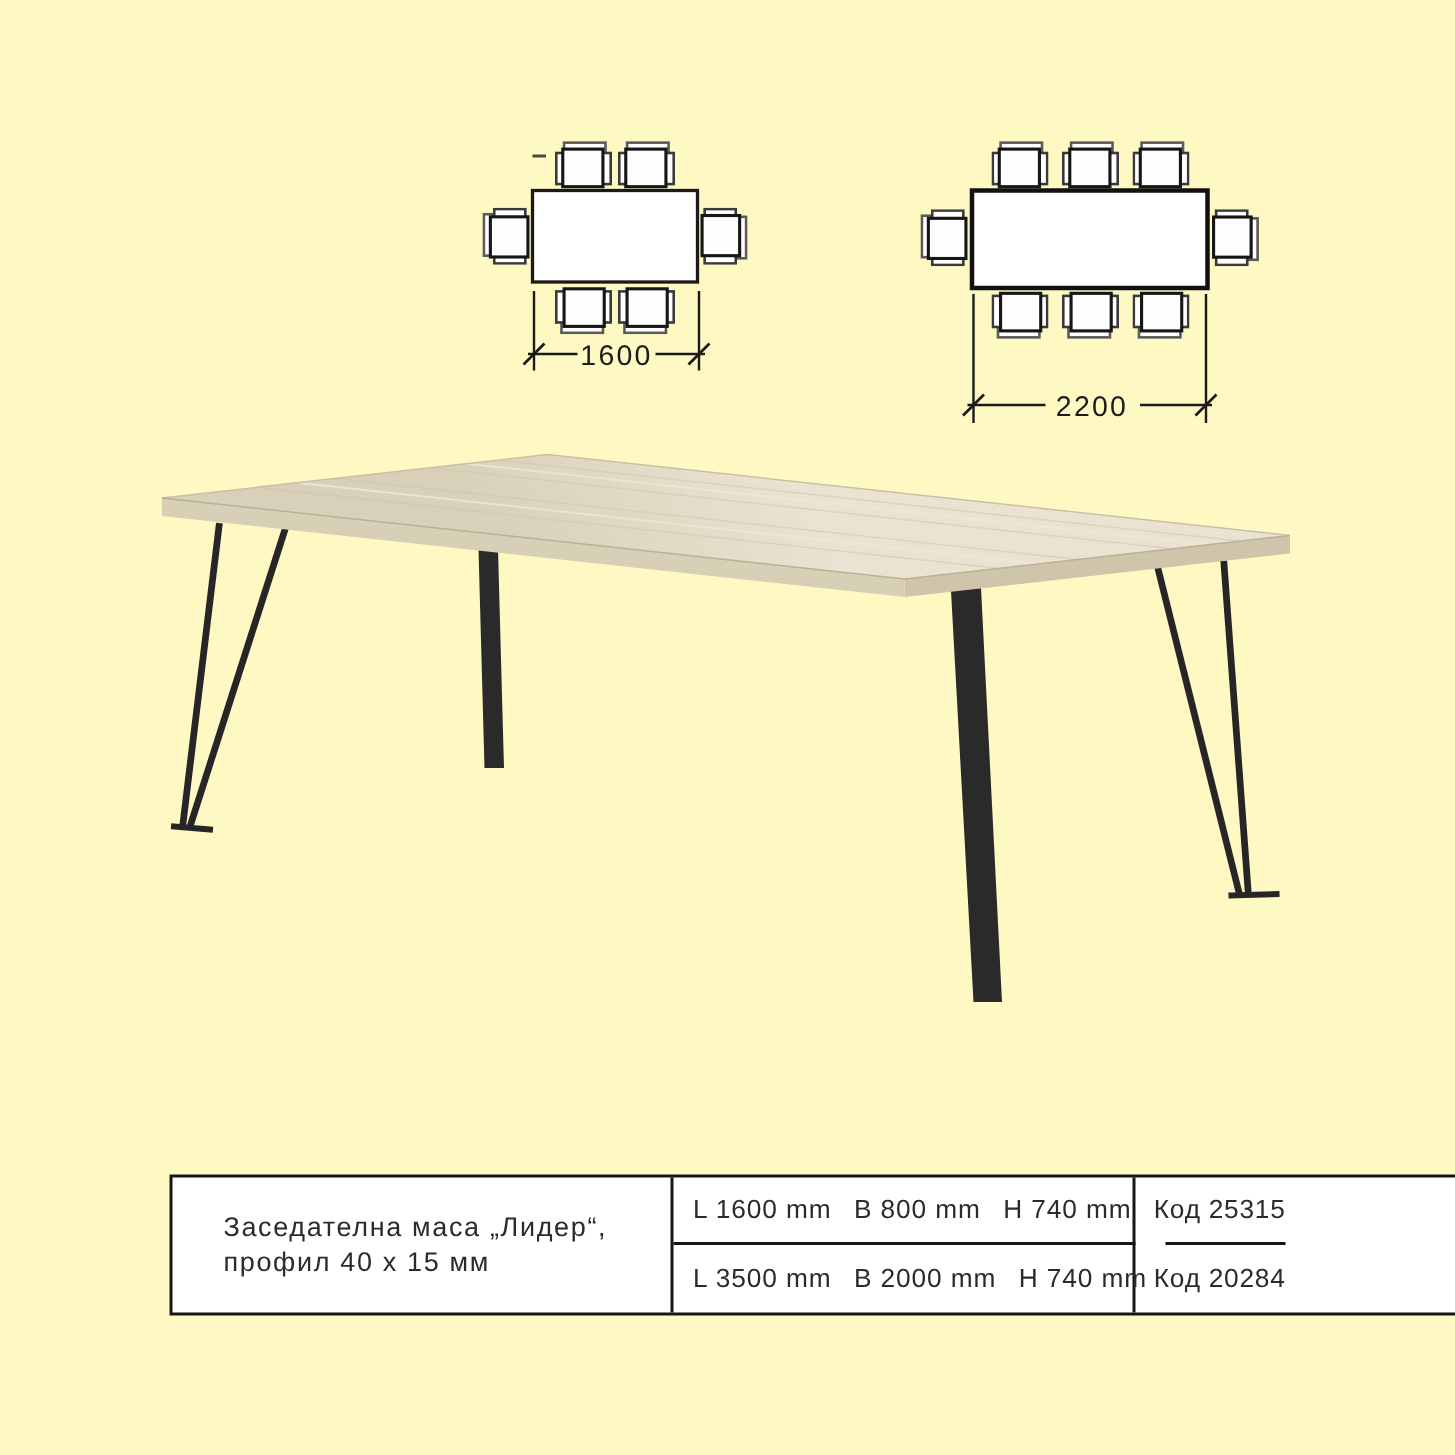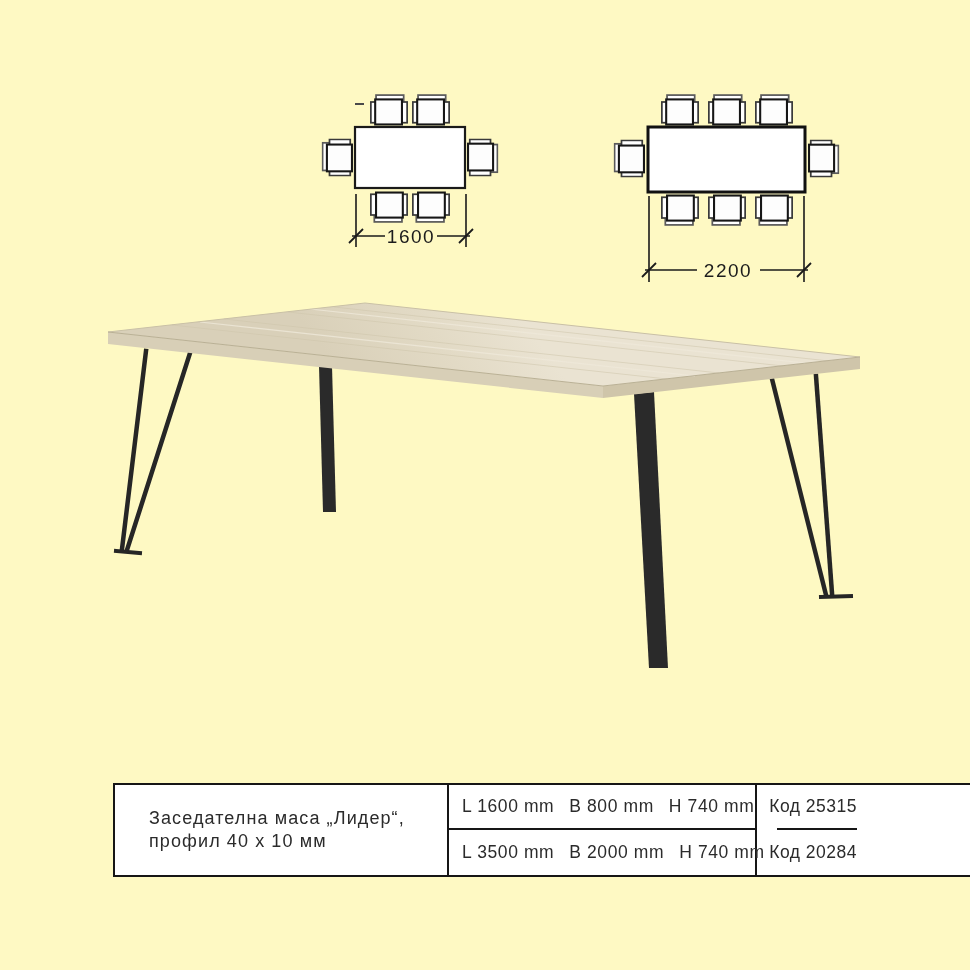--- a/index.html
+++ b/index.html
@@ -129,21 +129,21 @@
       <line x1="310" y1="309" x2="805" y2="363"></line>
     </g>
 
     <polyline points="108,332 365,303 860,357" fill="none" stroke="#c9c0a6" stroke-width="1"></polyline>
     <polyline points="108,332 603,386 860,357" fill="none" stroke="#b9b096" stroke-width="1"></polyline>
   </svg>
 
   <div class="spec-table">
     <div class="cell cell-desc">
       <div class="desc-line">Заседателна маса „Лидер“,</div>
-      <div class="desc-line">профил 40 x 10 мм</div>
+      <div class="desc-line">профил 40 x 15 мм</div>
     </div>
 
     <div class="cell cell-dims r1" style="grid-row:1;">
       <span class="dim-item">L 1600 mm</span>
       <span class="dim-item">B 800 mm</span>
       <span class="dim-item">H 740 mm</span>
     </div>
     <div class="cell cell-code r1" style="grid-row:1;">
       <span class="code-text">Код 25315</span>
     </div>

